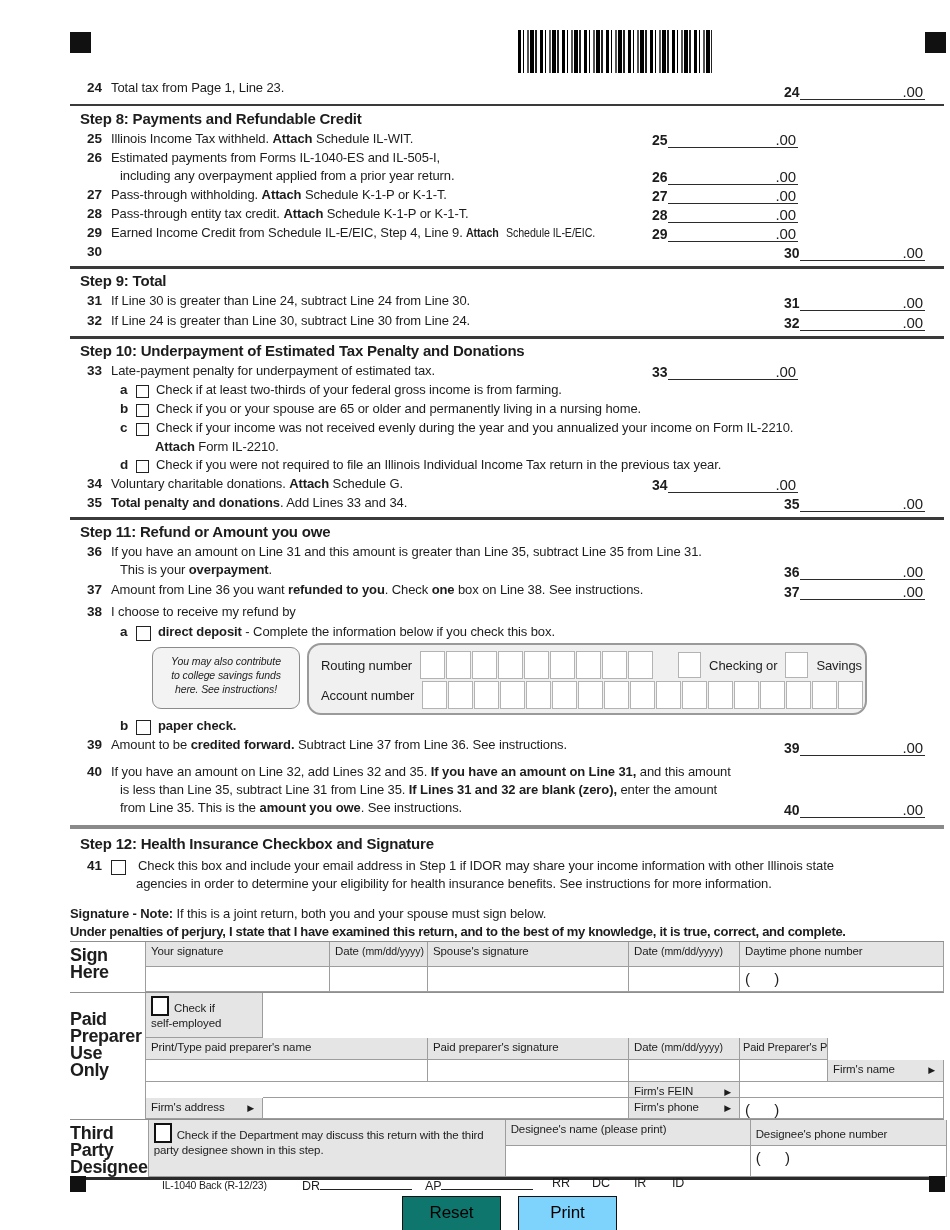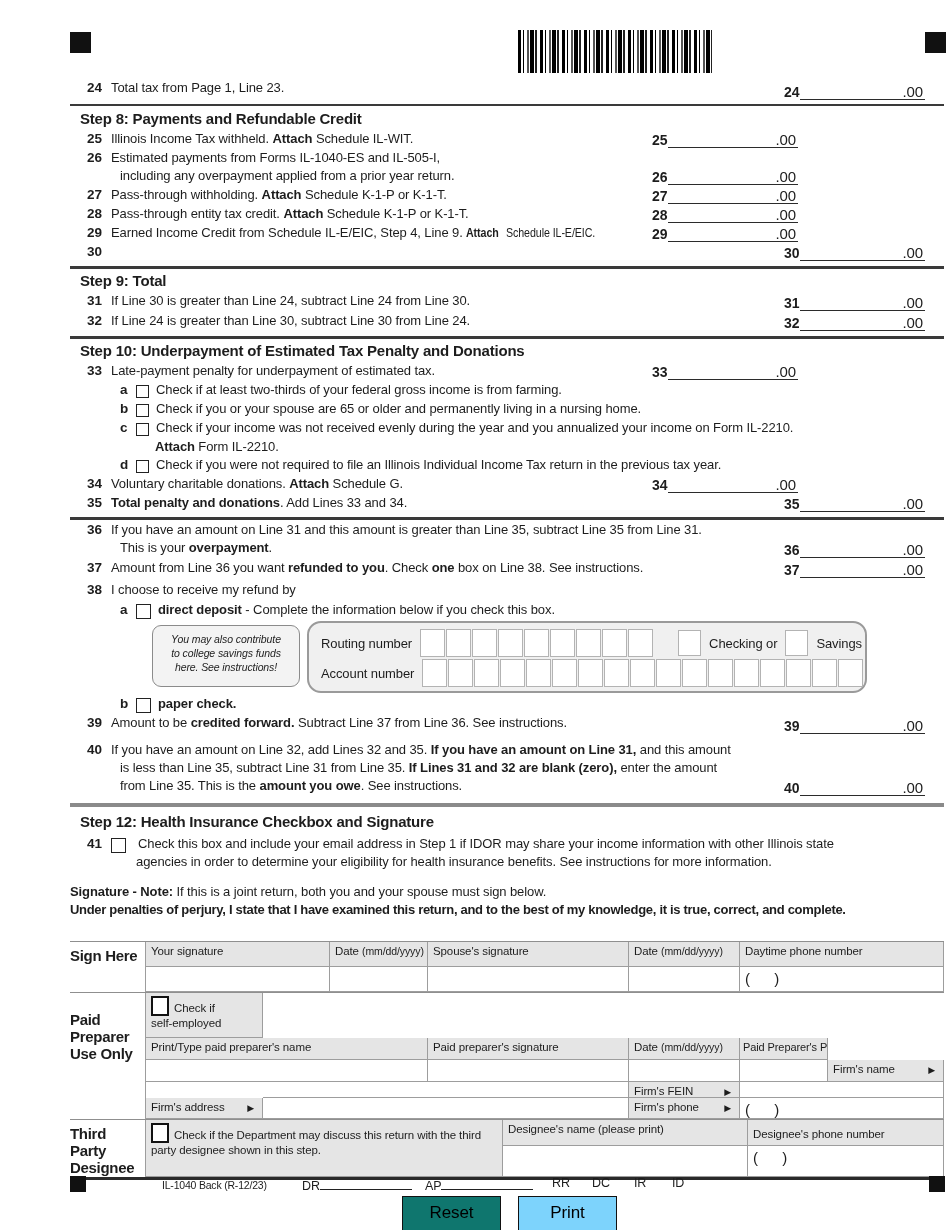--- a/index.html
+++ b/index.html
@@ -39,21 +39,21 @@
   .ddrow{position:absolute;left:12px;display:flex;align-items:center;font-size:13px;}
   .ddrow .cells{display:flex;margin-left:8px;}
   .cell{width:23px;height:26px;background:#fff;border:1px solid #b3b3b3;margin-right:1px;}
   .ddcheck{width:21px;height:24px;background:#fff;border:1px solid #b3b3b3;margin:0 8px;}
   
   .signote{height:18px;font-size:13px;margin-top:10px;}
   .perjury{height:19px;font-size:13px;font-weight:700;letter-spacing:-0.3px;}
   .sigtable{position:absolute;left:38px;top:941px;width:874px;border-top:1.5px solid #8f8f8f;border-bottom:3px solid #2a2a2a;font-size:11.5px;}
   .block{display:flex;border-bottom:1px solid #8f8f8f;}
   .block:last-child{border-bottom:0;}
-  .blabel{flex:0 0 75px;font-weight:700;font-size:15px;line-height:17px;padding-top:5px;letter-spacing:-0.3px;}
+  .blabel{flex:0 0 75px;font-weight:700;font-size:18px;line-height:17px;padding-top:5px;letter-spacing:-0.3px;}
   .bgrid{flex:1;display:grid;border-left:1px solid #9d9d9d;}
   .tcell{border-right:1px solid #9d9d9d;border-bottom:1px solid #9d9d9d;padding:3px 4px 0 5px;overflow:hidden;white-space:nowrap;}
   .tcell.hd{background:#e5e5e5;}
   .tcell.inp{background:#fff;}
   .fmt{font-size:10.5px;}
   .phone{white-space:pre;font-size:15px;}
   .arrow-ic{float:right;font-size:9px;padding-right:4px;padding-top:2px;}
   .tcb{display:inline-block;width:14px;height:16px;border:2px solid #111;background:#fff;vertical-align:-4px;margin-right:5px;}
   .selfemp{line-height:15px;}
   .wrapcell{white-space:normal;line-height:15px;}
@@ -208,20 +208,21 @@
     <div class="frow">
       <span class="lnum">35</span>
       <span class="ltext"><span style="font-weight: 700;">Total penalty and donations</span><span>. Add Lines 33 and 34.</span></span>
       <span class="amt right">
           <span class="n">35</span>
           <span class="ln"><span>.00</span></span>
         </span>
     </div>
 
     <div class="rule rule3"></div>
+    <div class="step">Step 11: Refund or Amount you owe</div>
 
     <div class="frow h18">
       <span class="lnum">36</span>
       <span class="ltext"><span>If you have an amount on Line 31 and this amount is greater than Line 35, subtract Line 35 from Line 31.</span></span>
     </div>
     <div class="frow h20">
       <span class="ltext cont"><span>This is your </span><span style="font-weight: 700;">overpayment</span><span>.</span></span>
       <span class="amt right">
           <span class="n">36</span>
           <span class="ln"><span>.00</span></span>

